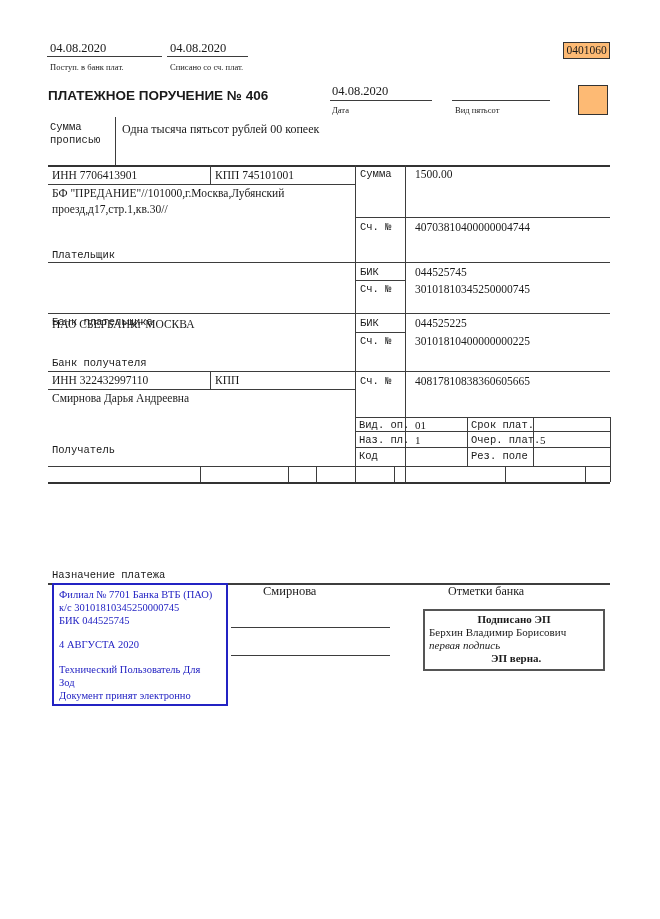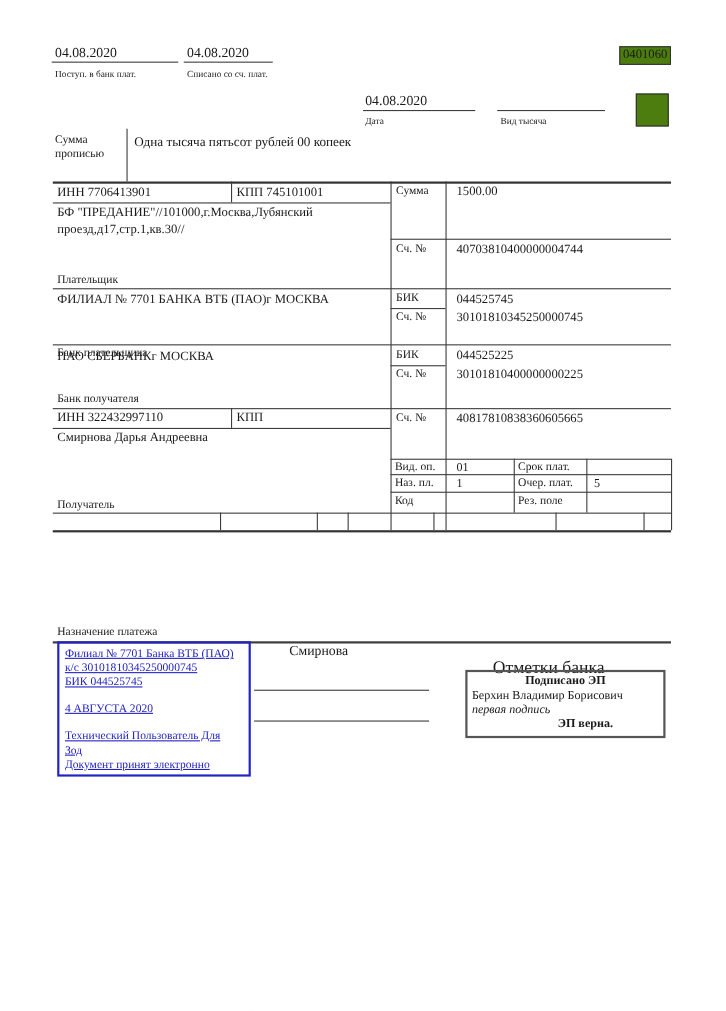--- a/index.html
+++ b/index.html
@@ -1,57 +1,58 @@
 <!DOCTYPE html>
 <html><head>
 <meta charset="utf-8">
 <style>
   html,body{margin:0;padding:0;background:#e8e8e8;}
   .page{position:relative;width:660px;height:919px;background:#ffffff;overflow:hidden;
         font-family:"Liberation Serif",serif;color:#1a1a1a;}
   .t{position:absolute;font-size:11.5px;white-space:nowrap;line-height:12px;}
-  .sm{font-size:10.5px;}
+  .sm{font-size:10.5px;font-family:Liberation Mono, monospace;}
   .xs{font-size:8.5px;}
   .b{font-weight:bold;}
   .hl{position:absolute;height:1px;background:#3d3d3d;}
   .thick{height:2px;background:#333333;}
   .vl{position:absolute;width:1px;background:#3d3d3d;}
   .title{position:absolute;font-family:"Liberation Sans",sans-serif;font-weight:bold;
          font-size:13.5px;white-space:nowrap;}
-  .box{position:absolute;border:1.5px solid #333;background:#4d7c0f;}
+  .box{position:absolute;border:1.5px solid #333;background:#fdba74;}
   .wrap{white-space:normal;}
   .stamp{position:absolute;left:52px;top:583px;width:176px;height:123px;
          border:2px solid #2323c3;color:#2323c3;font-size:10.5px;line-height:13px;
          padding:3px 0 0 5px;box-sizing:border-box;}
-  .stamp div{white-space:nowrap;text-decoration:underline;}
+  .stamp div{white-space:nowrap;}
   .esign{position:absolute;left:423px;top:609px;width:182px;height:62px;
          border:2px solid #555;box-sizing:border-box;font-size:11px;line-height:13px;
          padding:2px 4px;}
 </style>
 </head>
 <body>
 
 <div class="page">
 
   <div class="t" style="left:50px;top:42px;font-size:12.5px">04.08.2020</div>
   <div class="t" style="left:170px;top:42px;font-size:12.5px">04.08.2020</div>
   <i class="hl" style="left:47px;top:56px;width:115px"></i>
   <i class="hl" style="left:167px;top:56px;width:81px"></i>
   <div class="t xs" style="left:50px;top:61px">Поступ. в банк плат.</div>
   <div class="t xs" style="left:170px;top:61px">Списано со сч. плат.</div>
 
   <div class="box" style="left:563px;top:42px;width:45px;height:15px;text-align:center;font-size:11.5px;line-height:15px">
     <span>0401060</span>
   </div>
 
+  <div class="title" style="left:48px;top:88px">ПЛАТЕЖНОЕ ПОРУЧЕНИЕ № 406</div>
   <div class="t" style="left:332px;top:85px;font-size:12.5px">04.08.2020</div>
   <i class="hl" style="left:330px;top:100px;width:102px"></i>
   <i class="hl" style="left:452px;top:100px;width:98px"></i>
   <div class="t xs" style="left:332px;top:104px">Дата</div>
-  <div class="t xs" style="left:455px;top:104px">Вид тысяча</div>
+  <div class="t xs" style="left:455px;top:104px">Вид пятьсот</div>
   <div class="box" style="left:578px;top:85px;width:28px;height:28px;border-width:1px"></div>
 
   <i class="vl" style="left:115px;top:117px;height:48px"></i>
   <div class="t sm wrap" style="left:50px;top:121px;width:62px;line-height:13px">Сумма прописью</div>
   <div class="t" style="left:122px;top:123px;font-size:12px">Одна тысяча пятьсот рублей 00 копеек</div>
 
   <i class="hl thick" style="left:48px;top:165px;width:562px"></i>
   <i class="hl" style="left:48px;top:184px;width:307px"></i>
   <i class="hl" style="left:355px;top:217px;width:255px"></i>
   <i class="hl" style="left:48px;top:262px;width:562px"></i>
@@ -83,69 +84,68 @@
   <div class="t" style="left:52px;top:169px">ИНН 7706413901</div>
   <div class="t" style="left:215px;top:169px">КПП 745101001</div>
   <div class="t sm" style="left:360px;top:168px">Сумма</div>
   <div class="t" style="left:415px;top:168px">1500.00</div>
   <div class="t" style="left:52px;top:187px">БФ "ПРЕДАНИЕ"//101000,г.Москва,Лубянский</div>
   <div class="t" style="left:52px;top:203px">проезд,д17,стр.1,кв.30//</div>
   <div class="t sm" style="left:360px;top:221px">Сч. №</div>
   <div class="t" style="left:415px;top:221px">40703810400000004744</div>
   <div class="t sm" style="left:52px;top:249px">Плательщик</div>
 
-  <div class="t" style="left:52px;top:266px">ФИЛИАЛ № 7701 БАНКА ВТБ (ПАО)г МОСКВА</div>
   <div class="t sm" style="left:360px;top:266px">БИК</div>
   <div class="t" style="left:415px;top:266px">044525745</div>
   <div class="t sm" style="left:360px;top:283px">Сч. №</div>
   <div class="t" style="left:415px;top:283px">30101810345250000745</div>
   <div class="t sm" style="left:52px;top:316px">Банк плательщика</div>
 
   <div class="t" style="left:52px;top:318px">ПАО СБЕРБАНКг МОСКВА</div>
   <div class="t sm" style="left:360px;top:317px">БИК</div>
   <div class="t" style="left:415px;top:317px">044525225</div>
   <div class="t sm" style="left:360px;top:335px">Сч. №</div>
   <div class="t" style="left:415px;top:335px">30101810400000000225</div>
   <div class="t sm" style="left:52px;top:357px">Банк получателя</div>
 
   <div class="t" style="left:52px;top:374px">ИНН 322432997110</div>
   <div class="t" style="left:215px;top:374px">КПП</div>
   <div class="t sm" style="left:360px;top:375px">Сч. №</div>
   <div class="t" style="left:415px;top:375px">40817810838360605665</div>
   <div class="t" style="left:52px;top:392px">Смирнова Дарья Андреевна</div>
-  <div class="t sm" style="left:52px;top:454px">Получатель</div>
+  <div class="t sm" style="left:52px;top:444px">Получатель</div>
 
   <div class="t sm" style="left:359px;top:419px">Вид. оп.</div>
   <div class="t" style="left:415px;top:419px;font-size:11px">01</div>
   <div class="t sm" style="left:471px;top:419px">Срок плат.</div>
   <div class="t sm" style="left:359px;top:434px">Наз. пл.</div>
   <div class="t" style="left:415px;top:434px;font-size:11px">1</div>
   <div class="t sm" style="left:471px;top:434px">Очер. плат.</div>
   <div class="t" style="left:540px;top:434px;font-size:11px">5</div>
   <div class="t sm" style="left:359px;top:450px">Код</div>
   <div class="t sm" style="left:471px;top:450px">Рез. поле</div>
 
   <div class="t sm" style="left:52px;top:569px">Назначение платежа</div>
   <i class="hl" style="left:48px;top:583px;width:562px;height:1.5px"></i>
 
   <div class="t" style="left:263px;top:585px;font-size:12.5px">Смирнова</div>
-  <div class="t" style="left:448px;top:602px;font-size:16px">Отметки банка</div>
+  <div class="t" style="left:448px;top:585px;font-size:12px">Отметки банка</div>
   <i class="hl" style="left:231px;top:627px;width:159px"></i>
   <i class="hl" style="left:231px;top:655px;width:159px"></i>
 
   <div class="stamp">
     <div>Филиал № 7701 Банка ВТБ (ПАО)</div>
     <div>к/с 30101810345250000745</div>
     <div>БИК 044525745</div>
     <div style="margin-top:11px">4 АВГУСТА 2020</div>
     <div style="margin-top:12px">Технический Пользователь Для</div>
     <div>Зод</div>
     <div>Документ принят электронно</div>
   </div>
 
   <div class="esign">
     <div class="b" style="text-align:center">Подписано ЭП</div>
     <div>Берхин Владимир Борисович</div>
     <div style="font-style:italic">первая подпись</div>
-    <div class="b" style="margin-left:78px">ЭП верна.</div>
+    <div class="b" style="margin-left:62px">ЭП верна.</div>
   </div>
 
 </div>
 
 </body></html>

